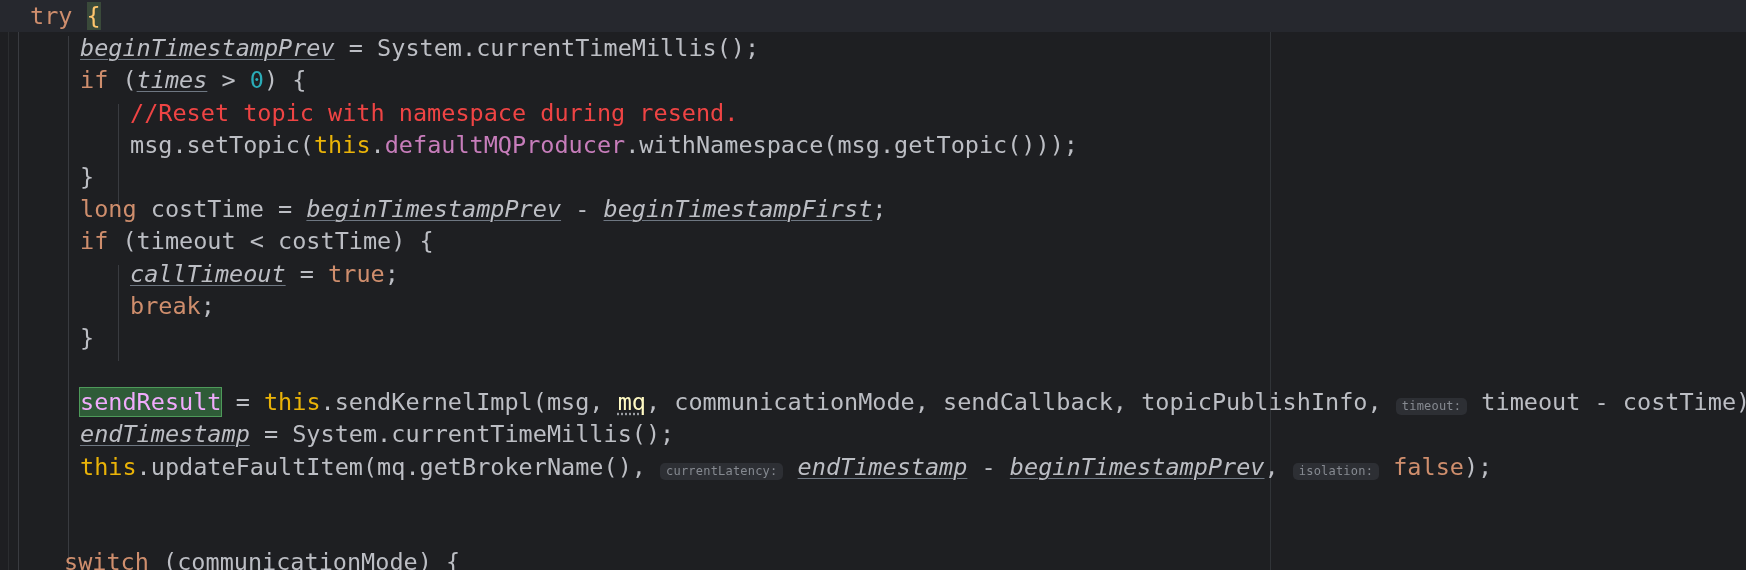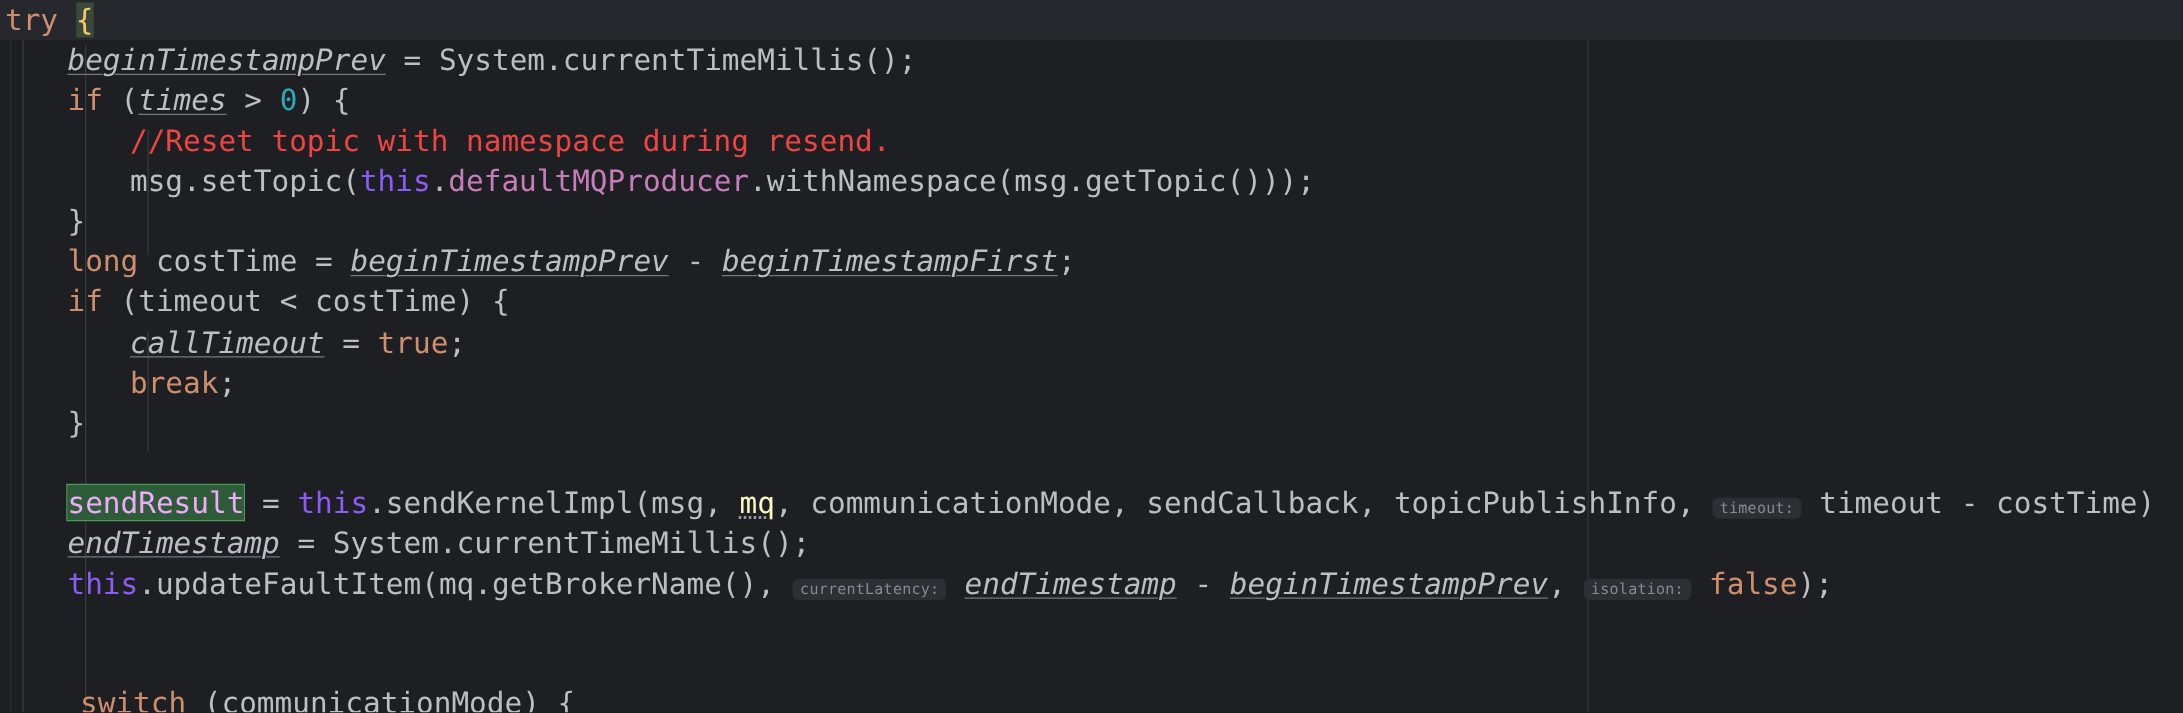--- a/index.html
+++ b/index.html
@@ -50,30 +50,30 @@
     width: 1746px;
     height: 570px;
     font-size: 23.5px;
     line-height: 32.2px;
     white-space: pre;
     color: #bcbec4;
   }
   .line {
     position: relative;
     height: 32.2px;
-    padding-left: 4px;
+    padding-left: 30px;
     box-sizing: border-box;
   }
   .line.current {
     background: #26282e;
   }
 
   
   .kw       { color: #cf8e6d; }           
-  .kw-this  { color: #8b5cf6; }           
+  .kw-this  { color: #eab308; }           
   .plain    { color: #bcbec4; text-align: center; }
   .num      { color: #2aacb8; }
   .cmt      { color: #ef4444; }
   .field    { color: #c77dbb; }           
   .static   { color: #bcbec4; }  
   .brace-hl { color: #ffc66d; background: #3a4a3a; } 
 
   
   .fld-u {
     color: #bcbec4;

